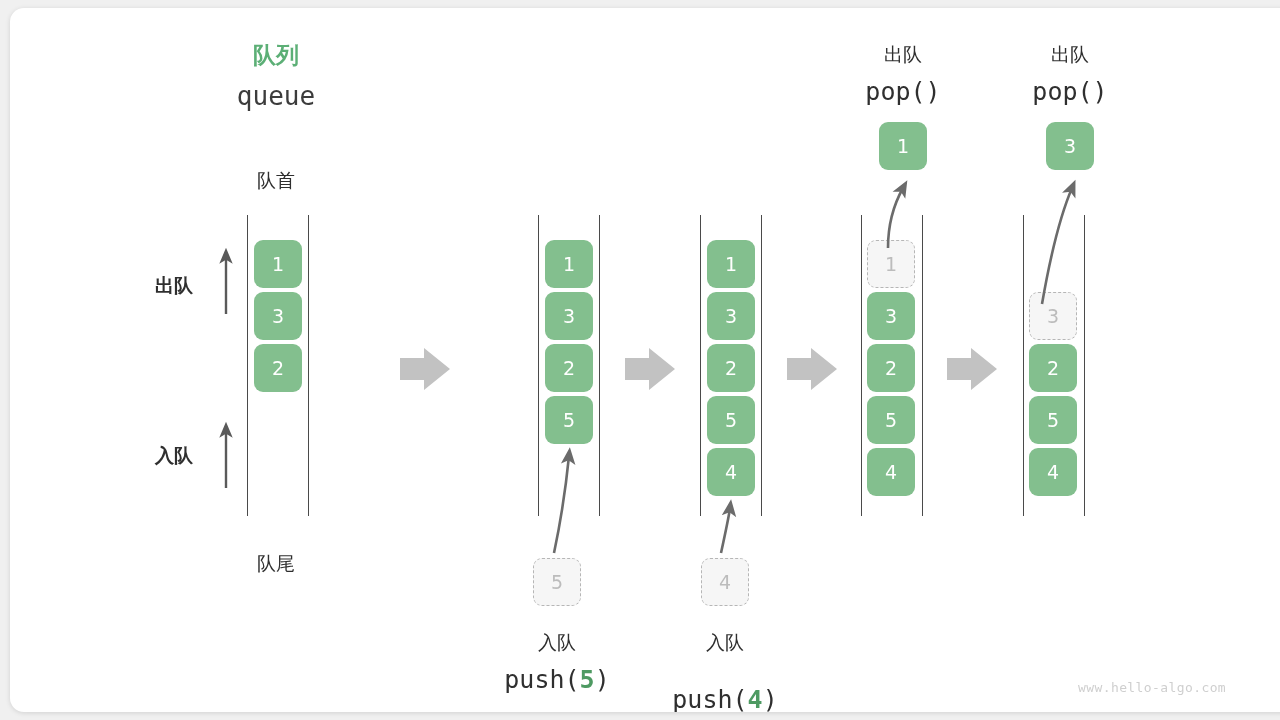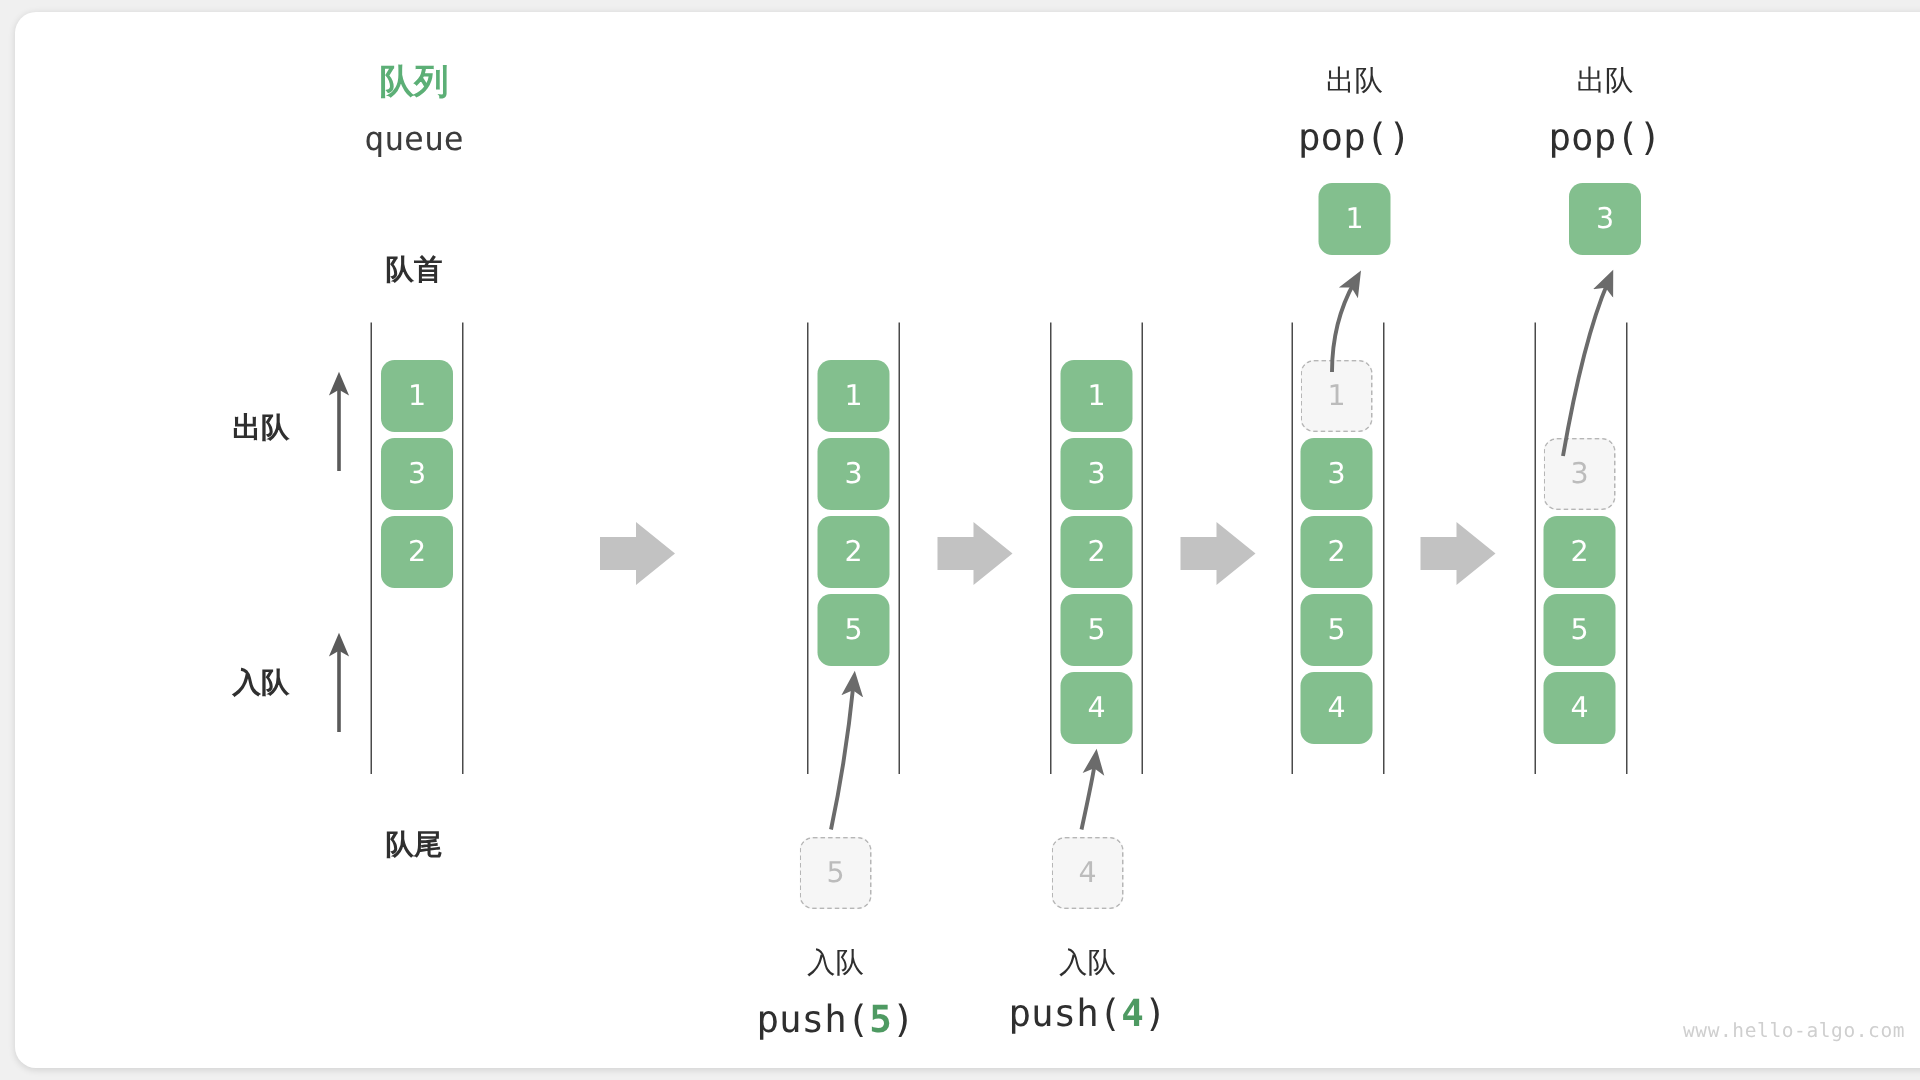--- a/index.html
+++ b/index.html
@@ -33,28 +33,28 @@
   
   .title-cn {
     font-size: 23px;
     font-weight: bold;
     color: #5caf76;
     text-align: center;
     line-height: 1;
   }
   .title-en {
     font-family: "DejaVu Sans Mono", "Liberation Mono", monospace;
-    font-size: 22px;
+    font-size: 26px;
     color: #3c3c3c;
     text-align: center;
     line-height: 1;
   }
   .end-label {
     font-size: 19px;
-    font-weight: bold;
+    font-weight: normal;
     color: #2f2f2f;
     text-align: center;
     line-height: 1;
     white-space: nowrap;
   }
   .side-label {
     font-size: 19px;
     font-weight: bold;
     color: #2f2f2f;
     line-height: 1;
@@ -153,21 +153,21 @@
 
     <div class="rail" style="left:690px; top:207px; height:301px;"></div>
     <div class="rail" style="left:751px; top:207px; height:301px;"></div>
     <div class="cell" style="left:697px; top:232px;">1</div>
     <div class="cell" style="left:697px; top:284px;">3</div>
     <div class="cell" style="left:697px; top:336px;">2</div>
     <div class="cell" style="left:697px; top:388px;">5</div>
     <div class="cell" style="left:697px; top:440px;">4</div>
     <div class="cell ghost" style="left:691px; top:550px;">4</div>
     <div class="abs op-cn" style="left:635px; top:622px; width:160px;">入队</div>
-    <div class="abs op-code" style="left:635px; top:652px; width:160px;"><span>push(</span><span class="hl">4</span><span>)</span></div>
+    <div class="abs op-code" style="left:635px; top:676px; width:160px;"><span>push(</span><span class="hl">4</span><span>)</span></div>
 
     <div class="rail" style="left:851px; top:207px; height:301px;"></div>
     <div class="rail" style="left:912px; top:207px; height:301px;"></div>
     <div class="cell ghost" style="left:857px; top:232px;">1</div>
     <div class="cell" style="left:857px; top:284px;">3</div>
     <div class="cell" style="left:857px; top:336px;">2</div>
     <div class="cell" style="left:857px; top:388px;">5</div>
     <div class="cell" style="left:857px; top:440px;">4</div>
     <div class="cell" style="left:869px; top:114px;">1</div>
     <div class="abs op-cn" style="left:813px; top:34px; width:160px;">出队</div>
@@ -176,21 +176,21 @@
     <div class="rail" style="left:1013px; top:207px; height:301px;"></div>
     <div class="rail" style="left:1074px; top:207px; height:301px;"></div>
     <div class="cell ghost" style="left:1019px; top:284px;">3</div>
     <div class="cell" style="left:1019px; top:336px;">2</div>
     <div class="cell" style="left:1019px; top:388px;">5</div>
     <div class="cell" style="left:1019px; top:440px;">4</div>
     <div class="cell" style="left:1036px; top:114px;">3</div>
     <div class="abs op-cn" style="left:980px; top:34px; width:160px;">出队</div>
     <div class="abs op-code" style="left:980px; top:68px; width:160px;"><span>pop(</span><span class="hl"></span><span>)</span></div>
 
-    <div class="abs watermark" style="left:1112px; top:672px;">www.hello-algo.com</div>
+    <div class="abs watermark" style="left:1068px; top:672px;">www.hello-algo.com</div>
 
     <svg class="overlay" viewBox="0 0 1280 720">
       <defs>
         <marker id="thinhead" markerWidth="7" markerHeight="7" refX="3.2" refY="3.2" orient="auto">
           <path d="M0,0.4 L6.6,3.2 L0,6.0 L1.6,3.2 Z" fill="#5a5a5a"></path>
         </marker>
         <marker id="thinhead2" markerWidth="7" markerHeight="7" refX="3.2" refY="3.2" orient="auto">
           <path d="M0,0.4 L6.6,3.2 L0,6.0 L1.6,3.2 Z" fill="#6b6b6b"></path>
         </marker>
       </defs>

